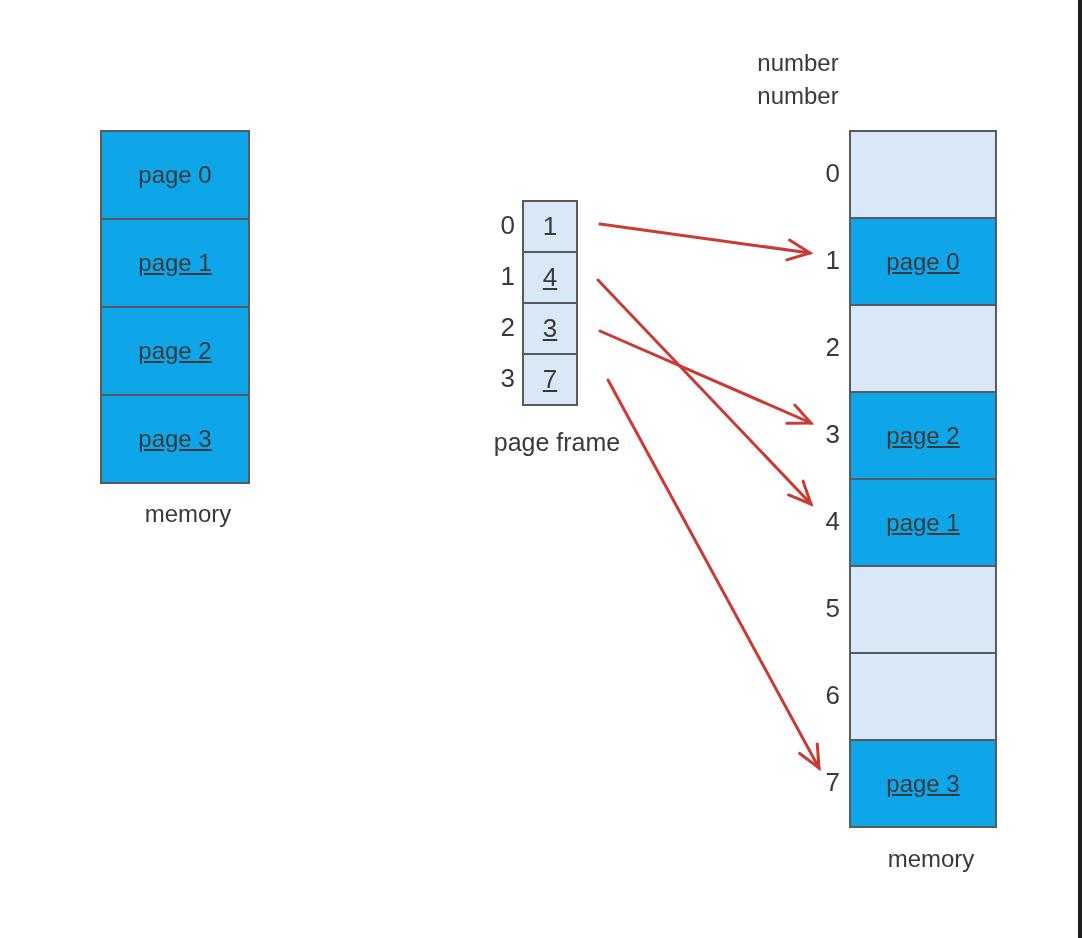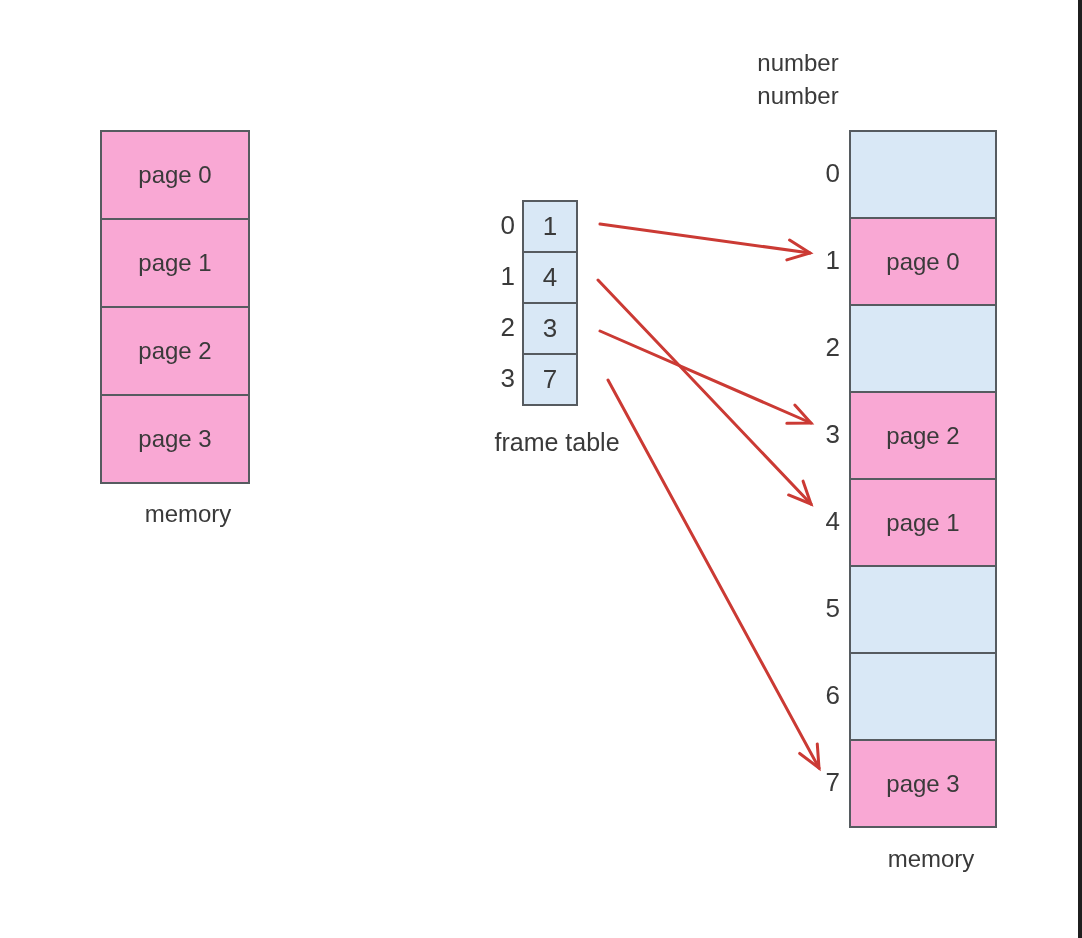--- a/index.html
+++ b/index.html
@@ -20,22 +20,22 @@
   }
 
   
   .cell {
     box-sizing: border-box;
     border: 2px solid #565b60;
     display: flex;
     align-items: center;
     justify-content: center;
   }
-  .cell + .cell { margin-top: -2px; }
-  .occupied { background: #f9a8d4; }
+  .cell + .cell { margin-top: -2px; text-decoration: underline; }
+  .occupied { background: #0ea5e9; }
   .empty    { background: #d9e8f6; }
 
   
   .logical-box { position: absolute; left: 100px; top: 130px; width: 150px; }
   .logical-box .cell { height: 90px; font-size: 24px; }
 
   
   .page-table { position: absolute; left: 494px; top: 200px; display: flex; }
   .pt-indexes { width: 28px; display: flex; flex-direction: column; }
   .pt-index {
@@ -100,21 +100,21 @@
       <div class="pt-index">2</div>
       <div class="pt-index">3</div>
     </div>
     <div class="pt-cells">
       <div class="cell empty">1</div>
       <div class="cell empty">4</div>
       <div class="cell empty">3</div>
       <div class="cell empty">7</div>
     </div>
   </div>
-  <div class="caption cap-page-table">frame table</div>
+  <div class="caption cap-page-table">page frame</div>
 
   <div class="caption cap-frame-number">
     <div>number</div>
     <div>number</div>
   </div>
 
   <div class="physical">
     <div class="pm-numbers">
       <div class="pm-number">0</div>
       <div class="pm-number">1</div>

